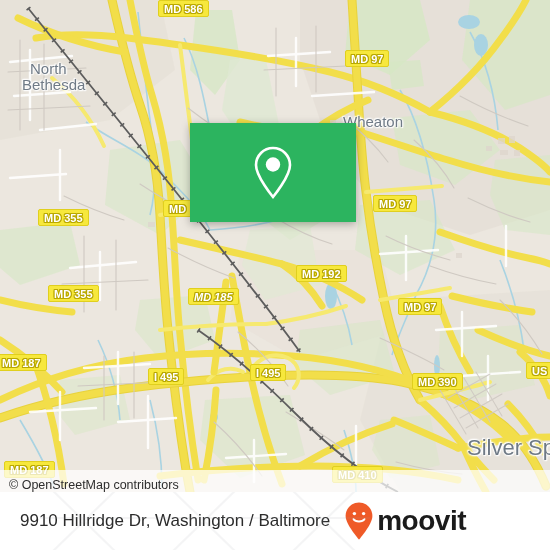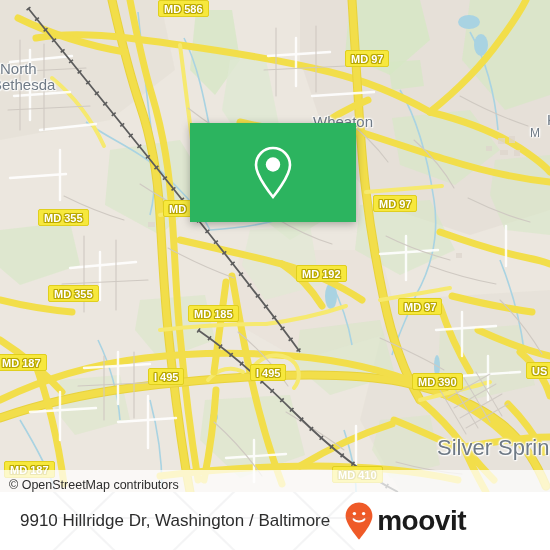--- a/index.html
+++ b/index.html
@@ -48,20 +48,21 @@
       -1px  0   0 #b9a800, 1px  0   0 #b9a800;
   }
 
   
   .place {
     position: absolute;
     color: #6f7a86;
     font-family: "Liberation Sans", sans-serif;
     white-space: nowrap;
     text-shadow: 0 0 3px #fff, 0 0 3px #fff, 0 0 2px #fff, 1px 1px 1px #fff, -1px -1px 1px #fff;
+    padding-left: 30px;
   }
   .place.big   { font-size: 22px; }
   .place.med   { font-size: 15px; }
   .place.small { font-size: 12px; }
 
   
   #card {
     position: absolute;
     left: 190px; top: 123px;
     width: 166px;
@@ -372,21 +373,21 @@
     </svg>
 
     <div id="shields">
         <div class="shield" style="left: 158px; top: 0px;">MD 586</div>
         <div class="shield" style="left: 345px; top: 50px;">MD 97</div>
         <div class="shield" style="left: 38px; top: 209px;">MD 355</div>
         <div class="shield" style="left: 163px; top: 200px;">MD</div>
         <div class="shield" style="left: 373px; top: 195px;">MD 97</div>
         <div class="shield" style="left: 48px; top: 285px;">MD 355</div>
         <div class="shield" style="left: 296px; top: 265px; text-align: right;">MD 192</div>
-        <div class="shield" style="left: 188px; top: 305px;">MD 185</div>
+        <div class="shield" style="left: 188px; top: 288px; font-style: italic;">MD 185</div>
         <div class="shield" style="left: 398px; top: 298px;">MD 97</div>
         <div class="shield" style="left: -4px; top: 354px;">MD 187</div>
         <div class="shield" style="left: 148px; top: 368px;">I 495</div>
         <div class="shield" style="left: 250px; top: 364px;">I 495</div>
         <div class="shield" style="left: 526px; top: 362px;">US</div>
         <div class="shield" style="left: 412px; top: 373px;">MD 390</div>
         <div class="shield" style="left: 4px; top: 461px;">MD 187</div>
         <div class="shield" style="left: 332px; top: 466px;">MD 410</div>
       </div>
 

